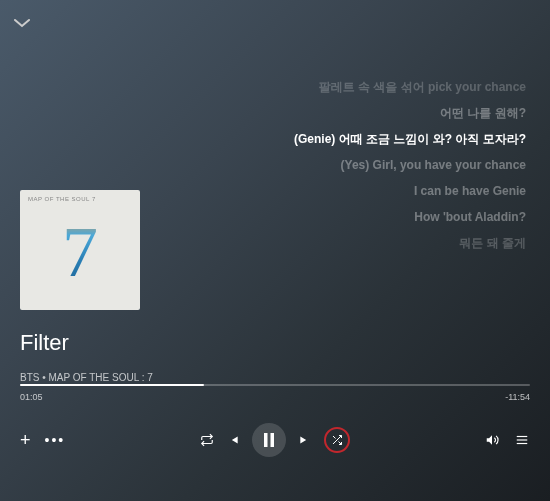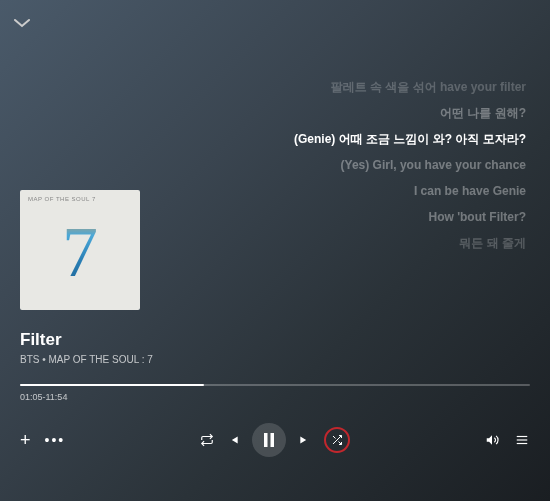--- a/index.html
+++ b/index.html
@@ -8,26 +8,26 @@
 .chevron{position:absolute;top:14px;left:14px;color:#ccc;cursor:pointer}
 .chevron svg{width:16px;height:10px}
 .lyrics{position:absolute;top:78px;right:24px;left:200px;display:flex;flex-direction:column;gap:8px;text-align:right}
 .lyrics .line{font-size:12px;font-weight:600;color:rgba(255,255,255,0.35);line-height:1.5}
 .lyrics .line.dim{color:rgba(255,255,255,0.22)}
 .lyrics .line.active{color:#fff}
 .album-art{position:absolute;left:20px;top:190px;width:120px;height:120px;background:#e8e8e4;border-radius:2px;overflow:hidden}
 .album-art .top-label{position:absolute;top:6px;left:8px;font-size:6px;color:#888;letter-spacing:0.5px}
 .album-art .seven{position:absolute;left:50%;top:52%;transform:translate(-50%,-50%);font-size:72px;font-weight:300;background:linear-gradient(180deg,#ff9933 0%,#4aa8d8 30%,#2a7fb5 60%,#1a5f8f 100%);-webkit-background-clip:text;background-clip:text;color:transparent;font-family:Georgia,serif}
 .track-info{position:absolute;left:20px;top:330px}
-.track-title{font-size:17px;font-weight:700;color:#fff}
-.track-sub{font-size:10px;color:rgba(255,255,255,0.7);margin-top:4px}
+.track-title{font-size:22px;font-weight:400;color:#fff}
+.track-sub{font-size:10px;color:rgba(255,255,255,0.7);margin-top:16px}
 .progress-wrap{position:absolute;left:20px;right:20px;top:384px}
 .progress-bar{height:2px;background:rgba(255,255,255,0.25);border-radius:1px;position:relative}
 .progress-fill{position:absolute;left:0;top:0;height:100%;width:36%;background:#fff;border-radius:1px}
-.times{display:flex;margin-top:6px;font-size:9px;color:rgba(255,255,255,0.7)}
+.times{display:flex;justify-content:space-between;margin-top:6px;font-size:9px;color:rgba(255,255,255,0.7)}
 .controls{position:absolute;left:20px;right:20px;top:420px;display:flex;align-items:center;height:40px}
 .ctrl-left{display:flex;align-items:center;gap:14px}
 .ctrl-center{position:absolute;left:50%;transform:translateX(-50%);display:flex;align-items:center;gap:12px}
 .ctrl-right{margin-left:auto;display:flex;align-items:center;gap:14px}
 .icon-btn{color:#fff;cursor:pointer;display:flex;align-items:center;justify-content:center}
 .icon-btn svg{display:block}
 .play-btn{width:34px;height:34px;border-radius:50%;background:rgba(255,255,255,0.15);display:flex;align-items:center;justify-content:center;cursor:pointer}
 .play-btn svg{fill:#fff}
 .shuffle-ring{width:26px;height:26px;border:2px solid #c1272d;border-radius:50%;display:flex;align-items:center;justify-content:center}
 .plus{font-size:18px;color:#fff;font-weight:300}
@@ -38,26 +38,26 @@
 
 <div class="player">
 
   <div class="chevron">
     <svg viewBox="0 0 16 10">
         <path d="M1 2l7 6 7-6" stroke="currentColor" stroke-width="2" fill="none" stroke-linecap="round"></path>
       </svg>
   </div>
 
   <div class="lyrics">
-    <div class="line dim">팔레트 속 색을 섞어 have your filter</div>
+    <div class="line dim">팔레트 속 색을 섞어 pick your chance</div>
     <div class="line">어떤 나를 원해?</div>
     <div class="line active">(Genie) 어때 조금 느낌이 와? 아직 모자라?</div>
     <div class="line">(Yes) Girl, you have your chance</div>
     <div class="line">I can be have Genie</div>
-    <div class="line">How 'bout Filter?</div>
+    <div class="line">How 'bout Aladdin?</div>
     <div class="line dim">뭐든 돼 줄게</div>
   </div>
 
   <div class="album-art">
     <div class="top-label">MAP OF THE SOUL   7</div>
     <div class="seven">7</div>
   </div>
 
   <div class="track-info">
     <div class="track-title">Filter</div>

